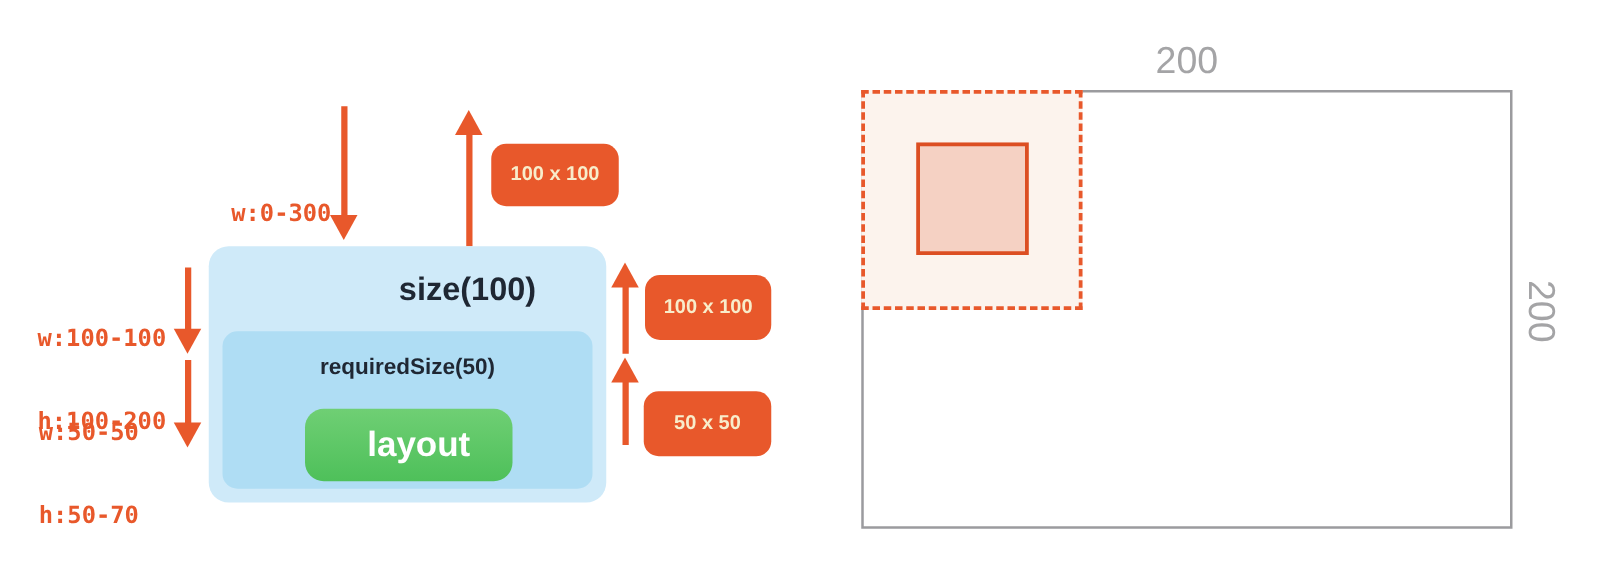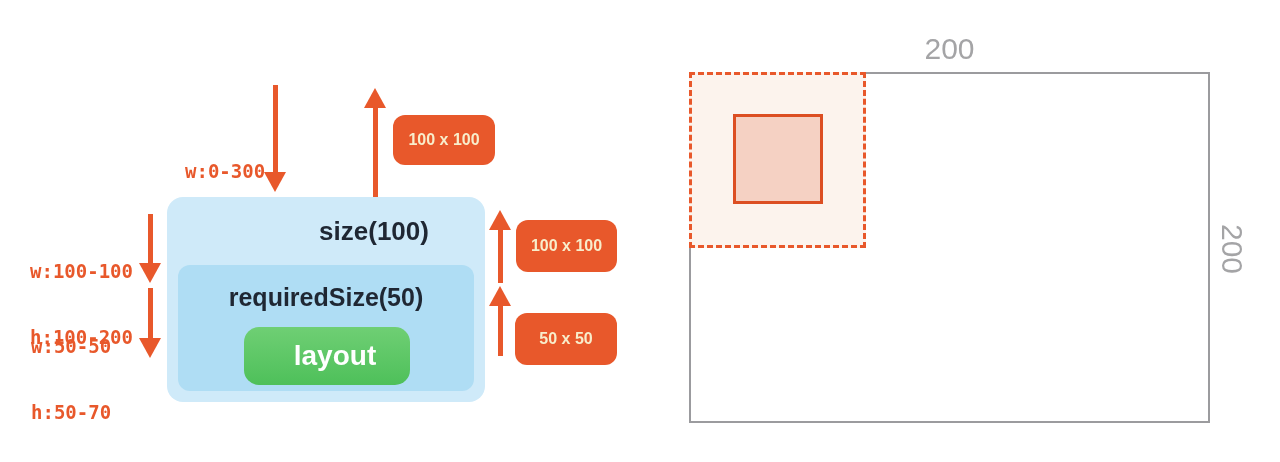--- a/index.html
+++ b/index.html
@@ -45,21 +45,21 @@
   .a5{left:489px;top:210px;height:73px;}
   .a6{left:489px;top:286px;height:70px;}
 
   
   .outer-box{position:absolute;left:167px;top:197px;width:318px;height:205px;
     border-radius:16px;background:var(--blue-outer);}
   .inner-box{position:absolute;left:178px;top:265px;width:296px;height:126px;
     border-radius:12px;background:var(--blue-inner);}
   .node-text{position:absolute;text-align:center;font-weight:bold;color:var(--dark-text);}
   .size-text{left:167px;width:318px;top:216px;font-size:26px;margin-left:48px;}
-  .required-text{left:178px;width:296px;top:283px;font-size:25px;}
+  .required-text{left:178px;width:296px;top:283px;font-size:18px;}
   .green-box{position:absolute;left:244px;top:327px;width:166px;height:58px;
     border-radius:15px;background:linear-gradient(180deg,var(--green-top),var(--green-bottom));
     display:flex;align-items:center;justify-content:center;
     color:#fff;font-weight:bold;font-size:28px;padding-left:16px;}
 
   
   .badge{position:absolute;background:var(--orange);border-radius:12px;
     display:flex;align-items:center;justify-content:center;
     color:var(--badge-text);font-weight:bold;font-size:16px;}
   .badge-root{left:393px;top:115px;width:102px;height:50px;}

